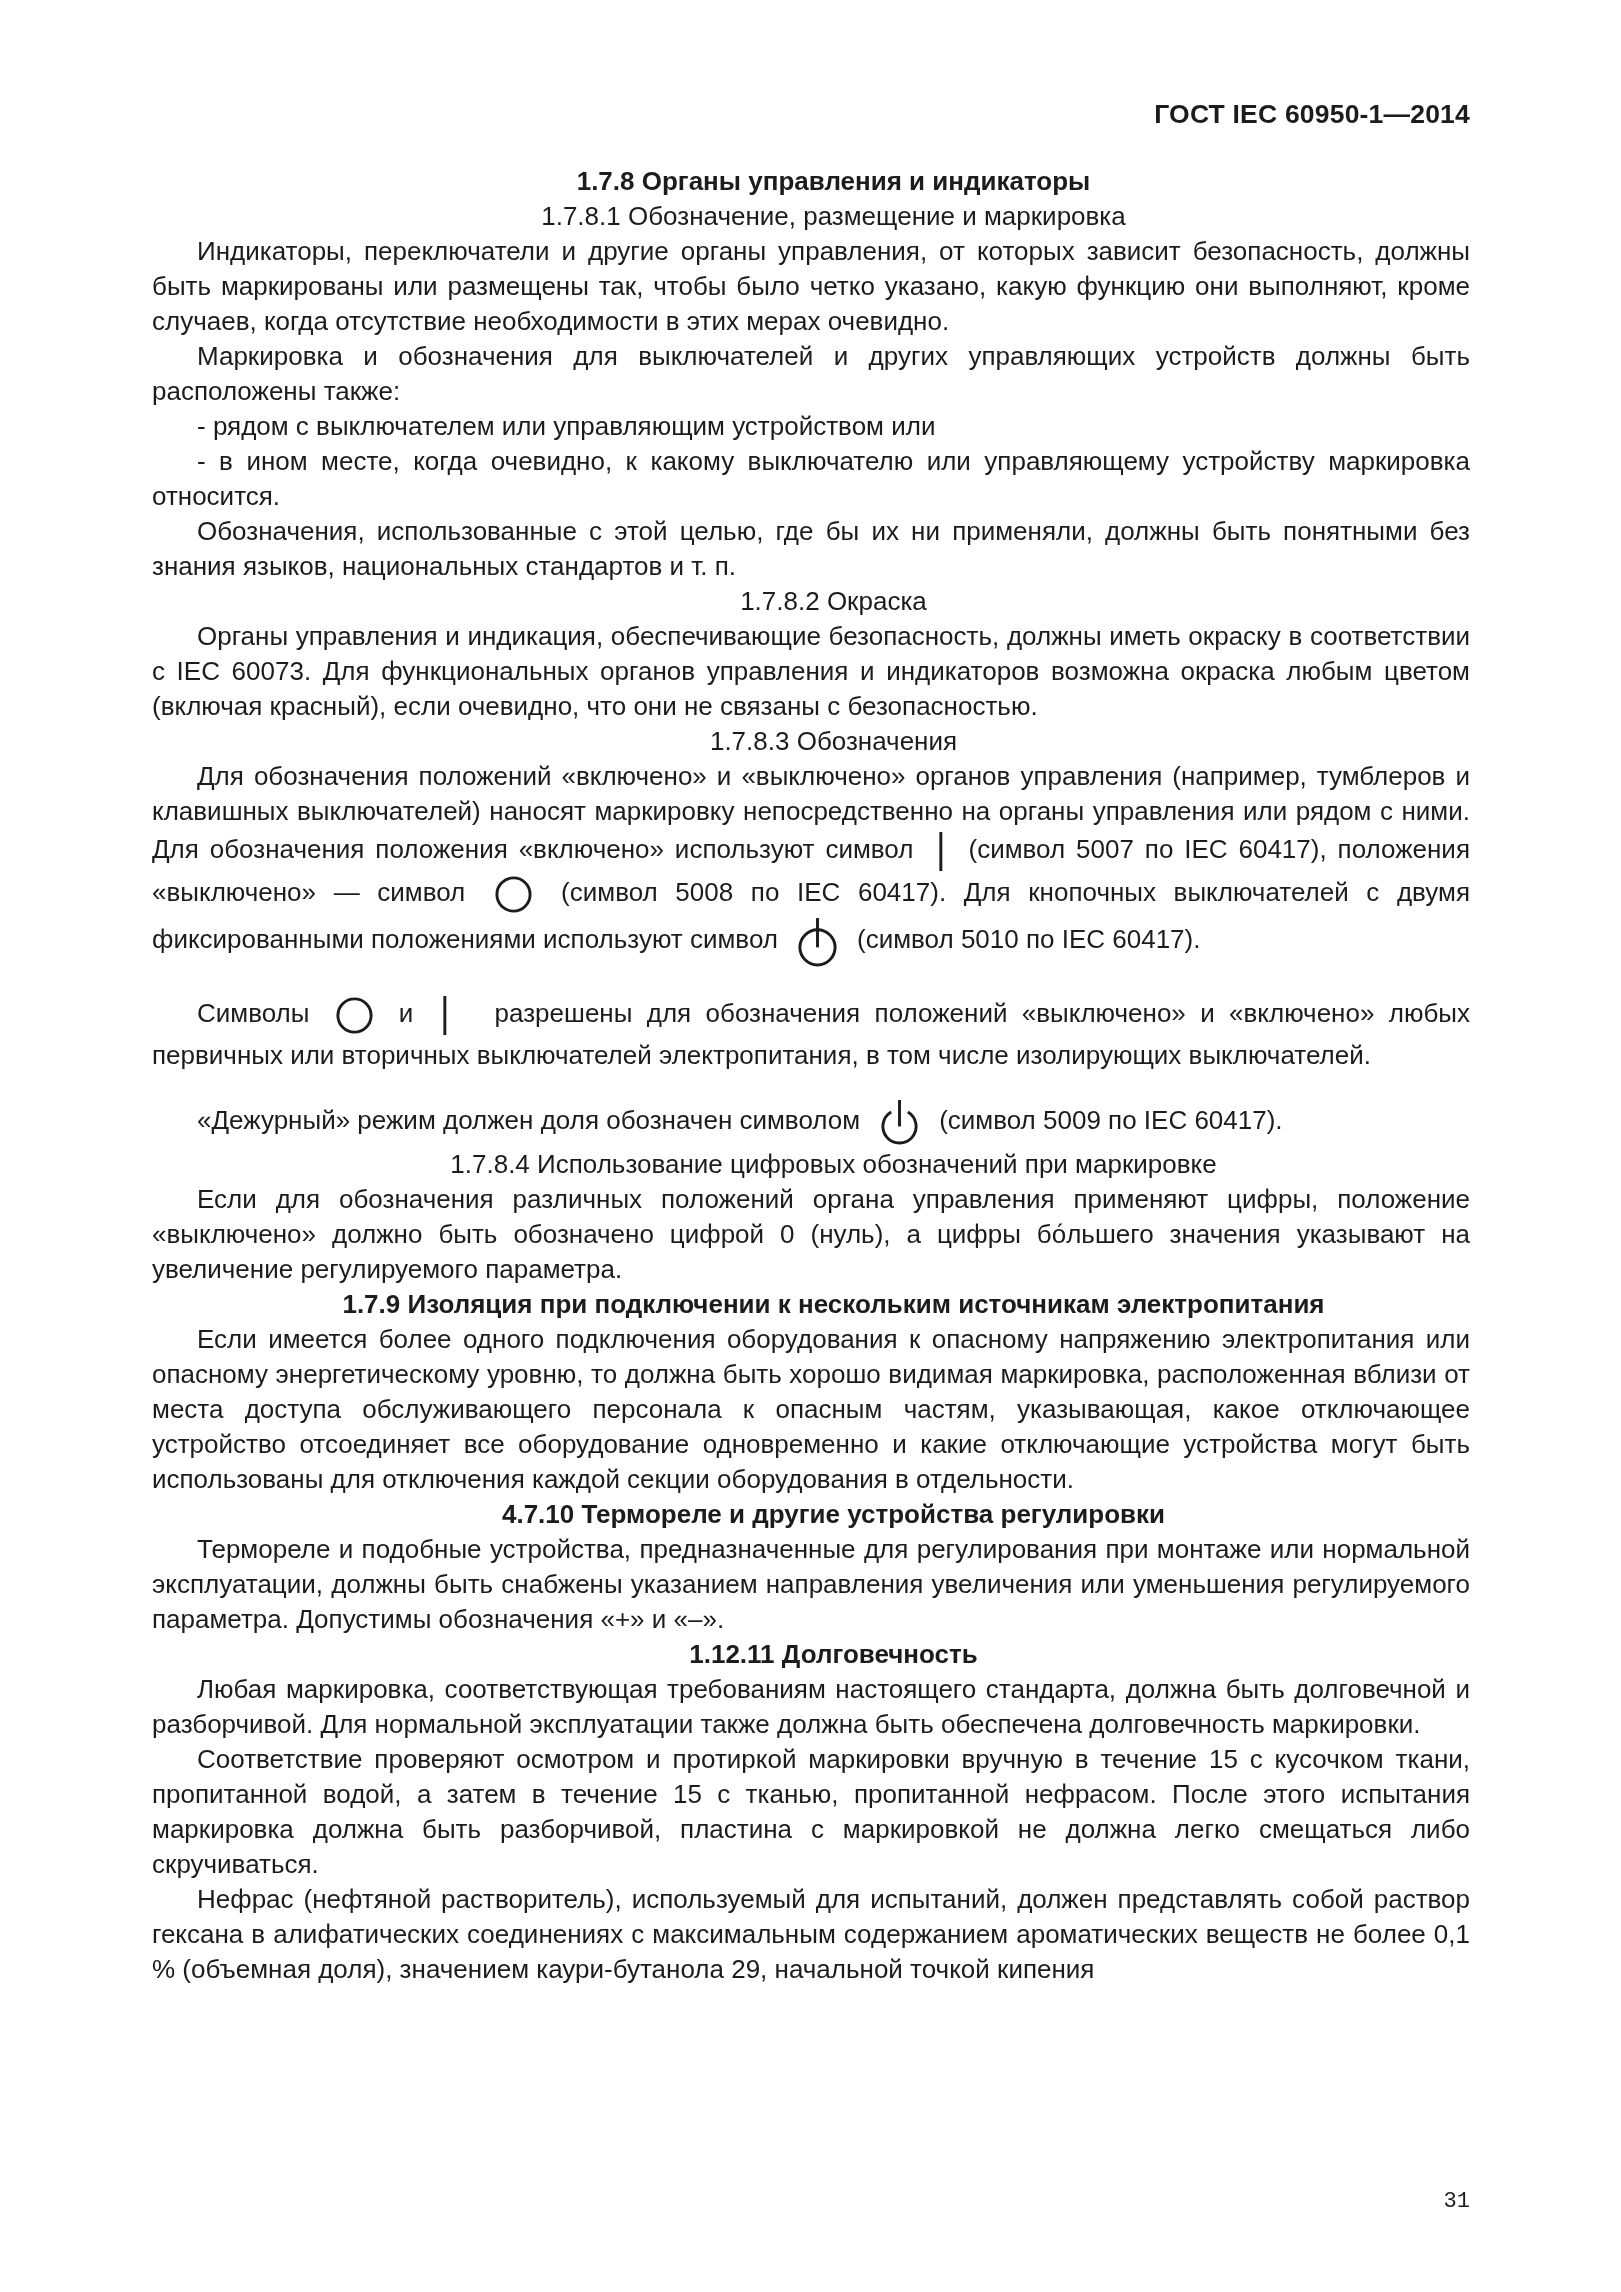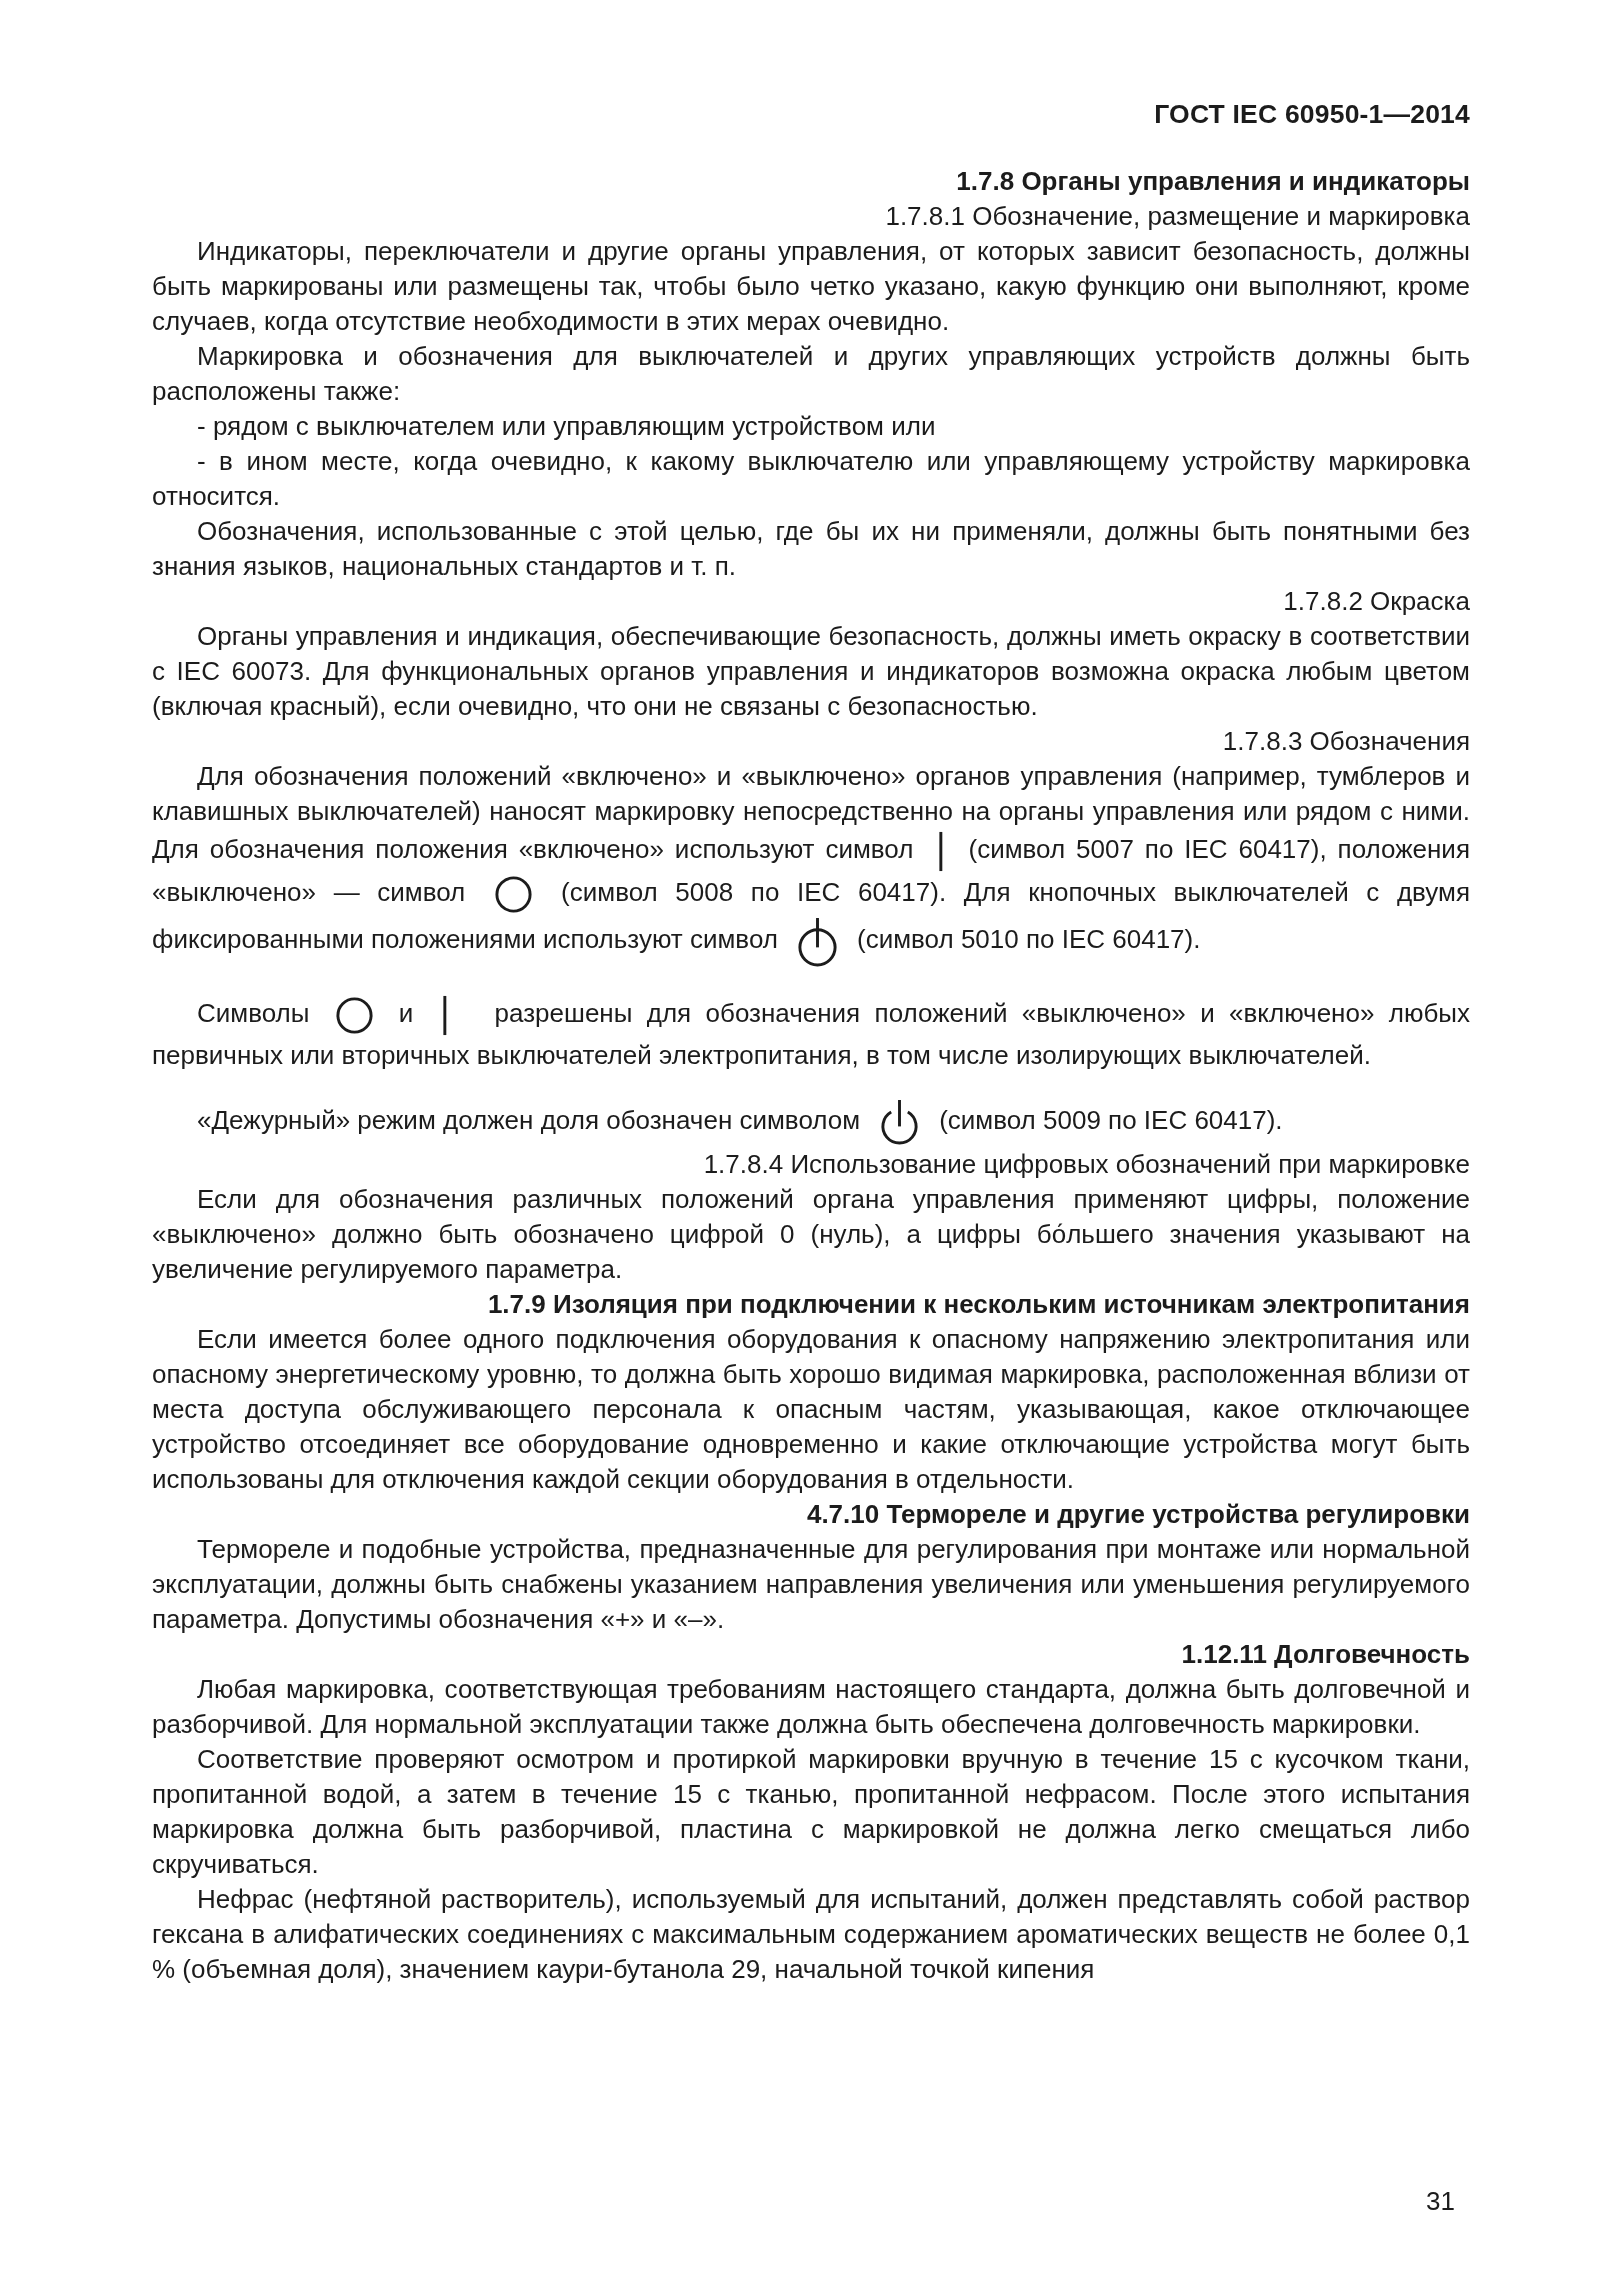--- a/index.html
+++ b/index.html
@@ -28,42 +28,43 @@
   }
   .body-text {
     width: 1318px;
     font-size: 26px;
     line-height: 35px;
   }
   .body-text p {
     text-align: justify;
     text-indent: 45px;
   }
-  p.heading { text-align: right; }
+  p.heading { text-align: center; }
   .bold { font-weight: bold; }
   .italic { }
   .sym {
     display: inline-block;
     vertical-align: middle;
     margin: 0 9.8px;
   }
   .sym line, .sym circle, .sym path {
     stroke: #1c1c1c;
     stroke-width: 3;
     fill: none;
     stroke-linecap: butt;
   }
   .gap-right { margin-right: 29px; }
   .sp-top { margin-top: 25px; }
   .page-number {
     position: absolute;
-    right: 166px;
+    right: 151px;
     top: 2184px;
-    font-size: 26px;
+    font-size: 22px;
     line-height: 35px;
+    font-family: Liberation Mono, monospace;
   }
 </style>
 </head>
 <body>
 
 <div class="page">
 
   <div class="doc-header">ГОСТ IEC 60950-1—2014</div>
 
   <main class="body-text">

